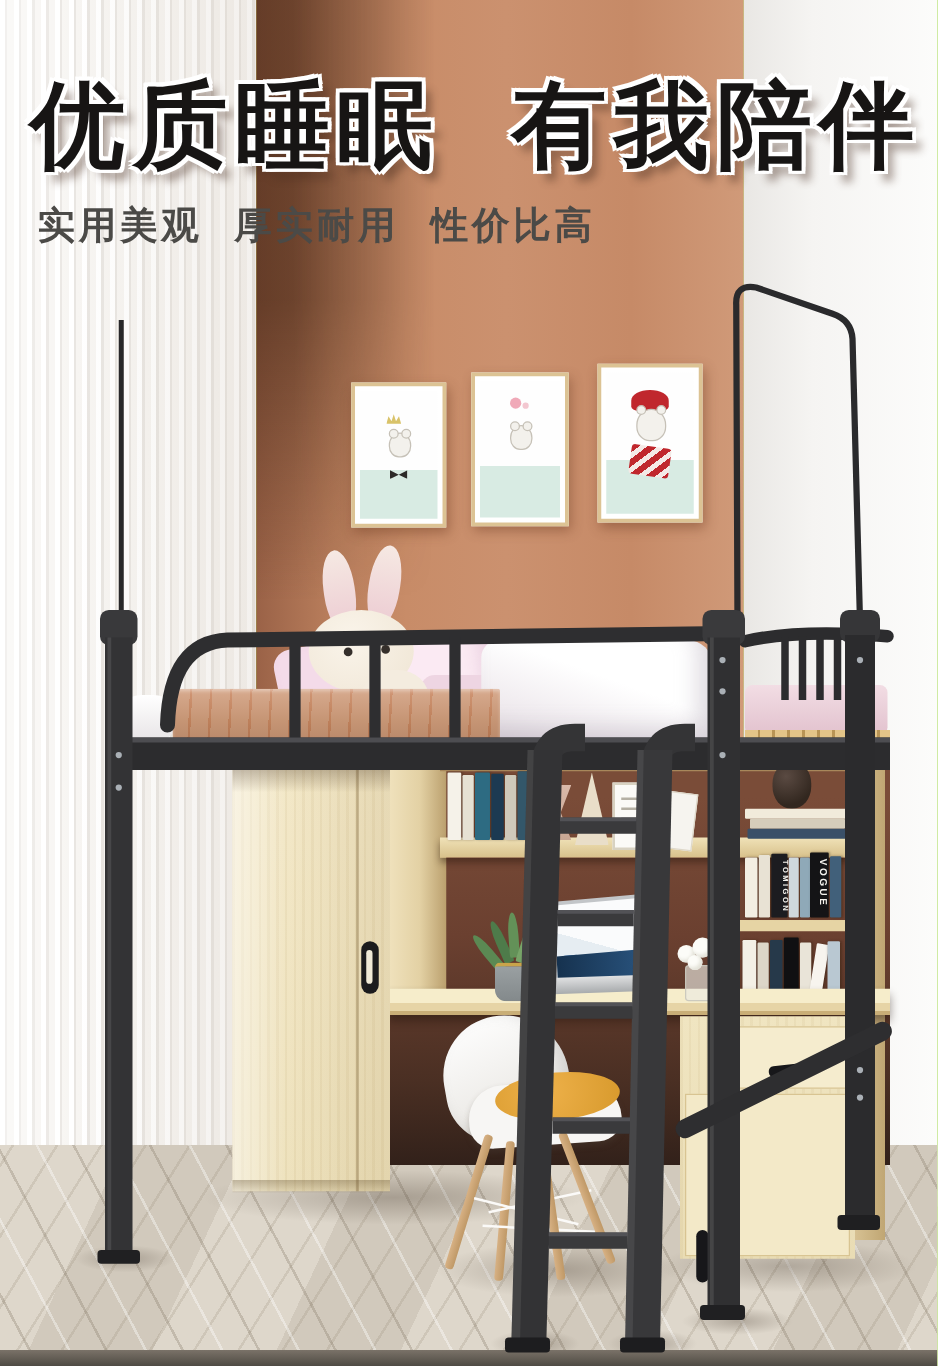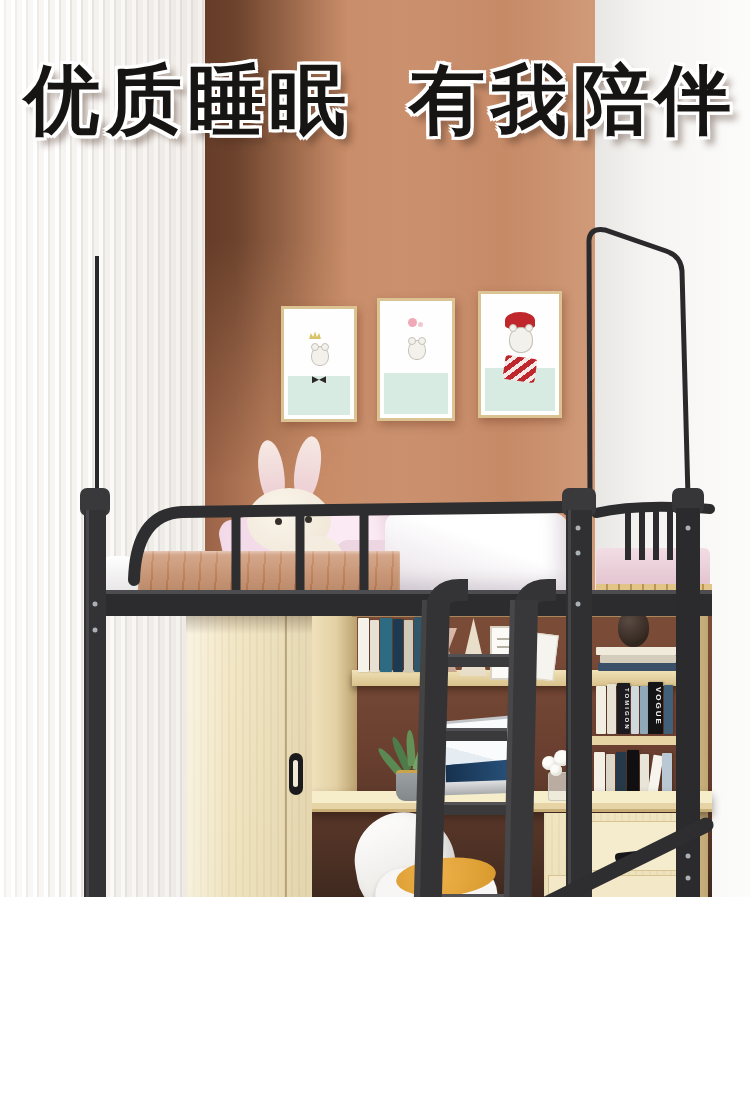--- a/index.html
+++ b/index.html
@@ -1,16 +1,16 @@
 <!DOCTYPE html>
 <html><head>
 <meta charset="utf-8">
 <style>
   html,body{margin:0;padding:0;background:#ffffff;}
-  .stage{position:relative;width:750px;height:897px;overflow:hidden;
+  .stage{position:relative;width:750px;height:1093px;overflow:hidden;
          font-family:"Liberation Sans","DejaVu Sans",sans-serif;background:#84cc16;}
   .abs{position:absolute;}
 
   
   .wall-striped{left:0;top:0;width:205px;height:940px;z-index:1;
     background:repeating-linear-gradient(90deg,#ffffff 0 4px,#e9e6e2 4px 6px,#f7f5f2 6px 11px);}
   .wall-striped::after{content:"";position:absolute;inset:0;
     background:linear-gradient(90deg,rgba(255,255,255,.45),rgba(255,255,255,0) 30%,rgba(205,193,180,.22) 92%);}
   .wall-accent{left:205px;top:0;width:390px;height:940px;z-index:1;
     background:linear-gradient(90deg,#9a6247 0,#b97e5c 60px,#c88c68 120px,#cb916f 200px,#c68a67 300px,#d09a79 390px);}
@@ -232,20 +232,21 @@
   <div class="abs fshadow sh-wardrobe"></div>
   <div class="abs fshadow sh-chair"></div>
   <div class="abs fshadow sh-drawers"></div>
   <div class="abs fshadow sh-post"></div>
   <div class="abs fshadow sh-rfpost"></div>
   <div class="abs fshadow sh-lad1"></div>
   <div class="abs fshadow sh-lad2"></div>
   <div class="abs floor-dark-strip"></div>
 
   <div class="abs headline">优质睡眠 有我陪伴</div>
+  <div class="abs subtitle">实用美观 厚实耐用 性价比高</div>
 
   <div class="abs print p1">
     <div class="print-art">
       <span class="crown"></span>
       <span class="bear"></span>
       <span class="bowtie"></span>
     </div>
   </div>
   <div class="abs print p2">
     <div class="print-art">

